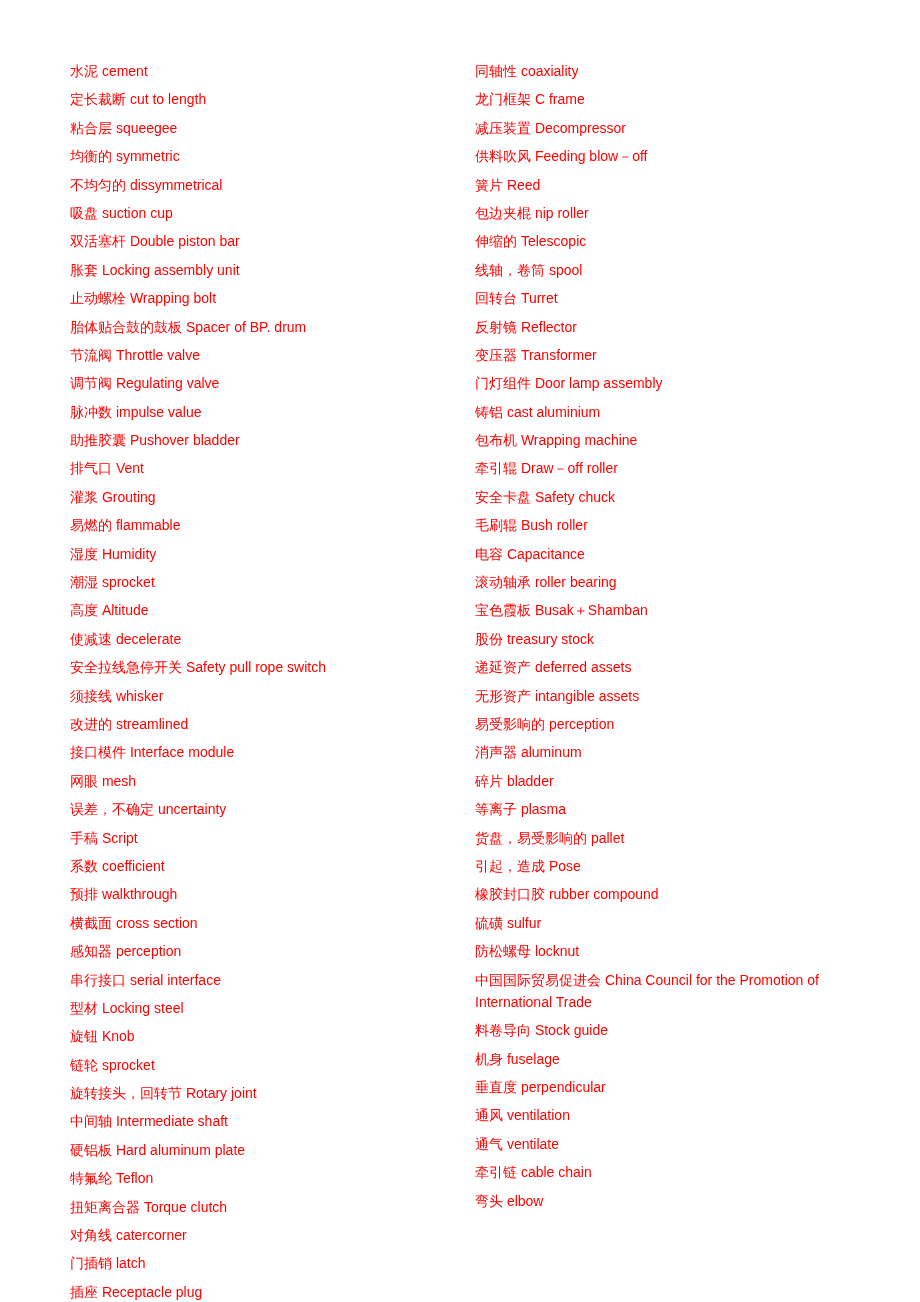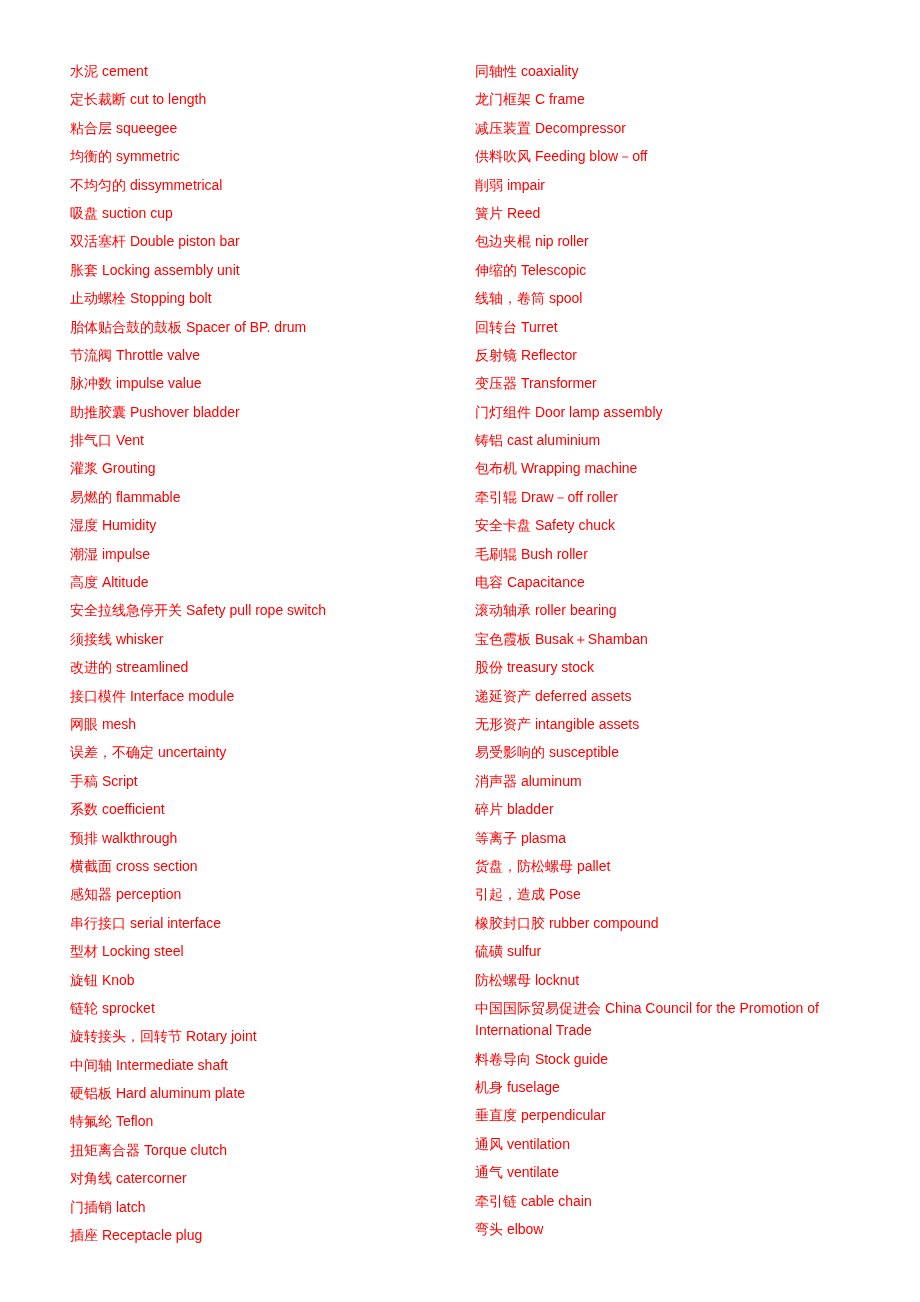--- a/index.html
+++ b/index.html
@@ -37,31 +37,33 @@
 <div class="content">
   <div class="column" id="left-col">
       <div class="item">水泥 cement</div>
       <div class="item">定长裁断 cut to length</div>
       <div class="item">粘合层 squeegee</div>
       <div class="item">均衡的 symmetric</div>
       <div class="item">不均匀的 dissymmetrical</div>
       <div class="item">吸盘 suction cup</div>
       <div class="item">双活塞杆 Double piston bar</div>
       <div class="item">胀套 Locking assembly unit</div>
-      <div class="item">止动螺栓 Stopping bolt</div>
+      <div class="item">止动螺栓 Wrapping bolt</div>
       <div class="item">胎体贴合鼓的鼓板 Spacer of BP. drum</div>
       <div class="item">节流阀 Throttle valve</div>
+      <div class="item">调节阀 Regulating valve</div>
       <div class="item">脉冲数 impulse value</div>
       <div class="item">助推胶囊 Pushover bladder</div>
       <div class="item">排气口 Vent</div>
       <div class="item">灌浆 Grouting</div>
       <div class="item">易燃的 flammable</div>
       <div class="item">湿度 Humidity</div>
-      <div class="item">潮湿 impulse</div>
+      <div class="item">潮湿 sprocket</div>
       <div class="item">高度 Altitude</div>
+      <div class="item">使减速 decelerate</div>
       <div class="item">安全拉线急停开关  Safety pull rope switch</div>
       <div class="item">须接线 whisker</div>
       <div class="item">改进的 streamlined</div>
       <div class="item">接口模件 Interface module</div>
       <div class="item">网眼 mesh</div>
       <div class="item">误差，不确定 uncertainty</div>
       <div class="item">手稿 Script</div>
       <div class="item">系数 coefficient</div>
       <div class="item">预排 walkthrough</div>
       <div class="item">横截面 cross section</div>
@@ -77,45 +79,44 @@
       <div class="item">扭矩离合器 Torque clutch</div>
       <div class="item">对角线 catercorner</div>
       <div class="item">门插销 latch</div>
       <div class="item">插座 Receptacle plug</div>
     </div>
   <div class="column" id="right-col">
       <div class="item">同轴性 coaxiality</div>
       <div class="item">龙门框架 C frame</div>
       <div class="item">减压装置 Decompressor</div>
       <div class="item">供料吹风 Feeding blow－off</div>
-      <div class="item">削弱 impair</div>
       <div class="item">簧片 Reed</div>
       <div class="item">包边夹棍 nip roller</div>
       <div class="item">伸缩的 Telescopic</div>
       <div class="item">线轴，卷筒 spool</div>
       <div class="item">回转台 Turret</div>
       <div class="item">反射镜 Reflector</div>
       <div class="item">变压器 Transformer</div>
       <div class="item">门灯组件 Door lamp assembly</div>
       <div class="item">铸铝 cast aluminium</div>
       <div class="item">包布机 Wrapping machine</div>
       <div class="item">牵引辊 Draw－off roller</div>
       <div class="item">安全卡盘 Safety chuck</div>
       <div class="item">毛刷辊 Bush roller</div>
       <div class="item">电容 Capacitance</div>
       <div class="item">滚动轴承 roller bearing</div>
       <div class="item">宝色霞板 Busak＋Shamban</div>
       <div class="item">股份 treasury stock</div>
       <div class="item">递延资产 deferred assets</div>
       <div class="item">无形资产 intangible assets</div>
-      <div class="item">易受影响的 susceptible</div>
+      <div class="item">易受影响的 perception</div>
       <div class="item">消声器 aluminum</div>
       <div class="item">碎片 bladder</div>
       <div class="item">等离子 plasma</div>
-      <div class="item">货盘，防松螺母 pallet</div>
+      <div class="item">货盘，易受影响的 pallet</div>
       <div class="item">引起，造成 Pose</div>
       <div class="item">橡胶封口胶 rubber compound</div>
       <div class="item">硫磺 sulfur</div>
       <div class="item">防松螺母 locknut</div>
       <div class="item">中国国际贸易促进会 China Council for the Promotion of International Trade</div>
       <div class="item">料卷导向 Stock guide</div>
       <div class="item">机身 fuselage</div>
       <div class="item">垂直度 perpendicular</div>
       <div class="item">通风 ventilation</div>
       <div class="item">通气 ventilate</div>

